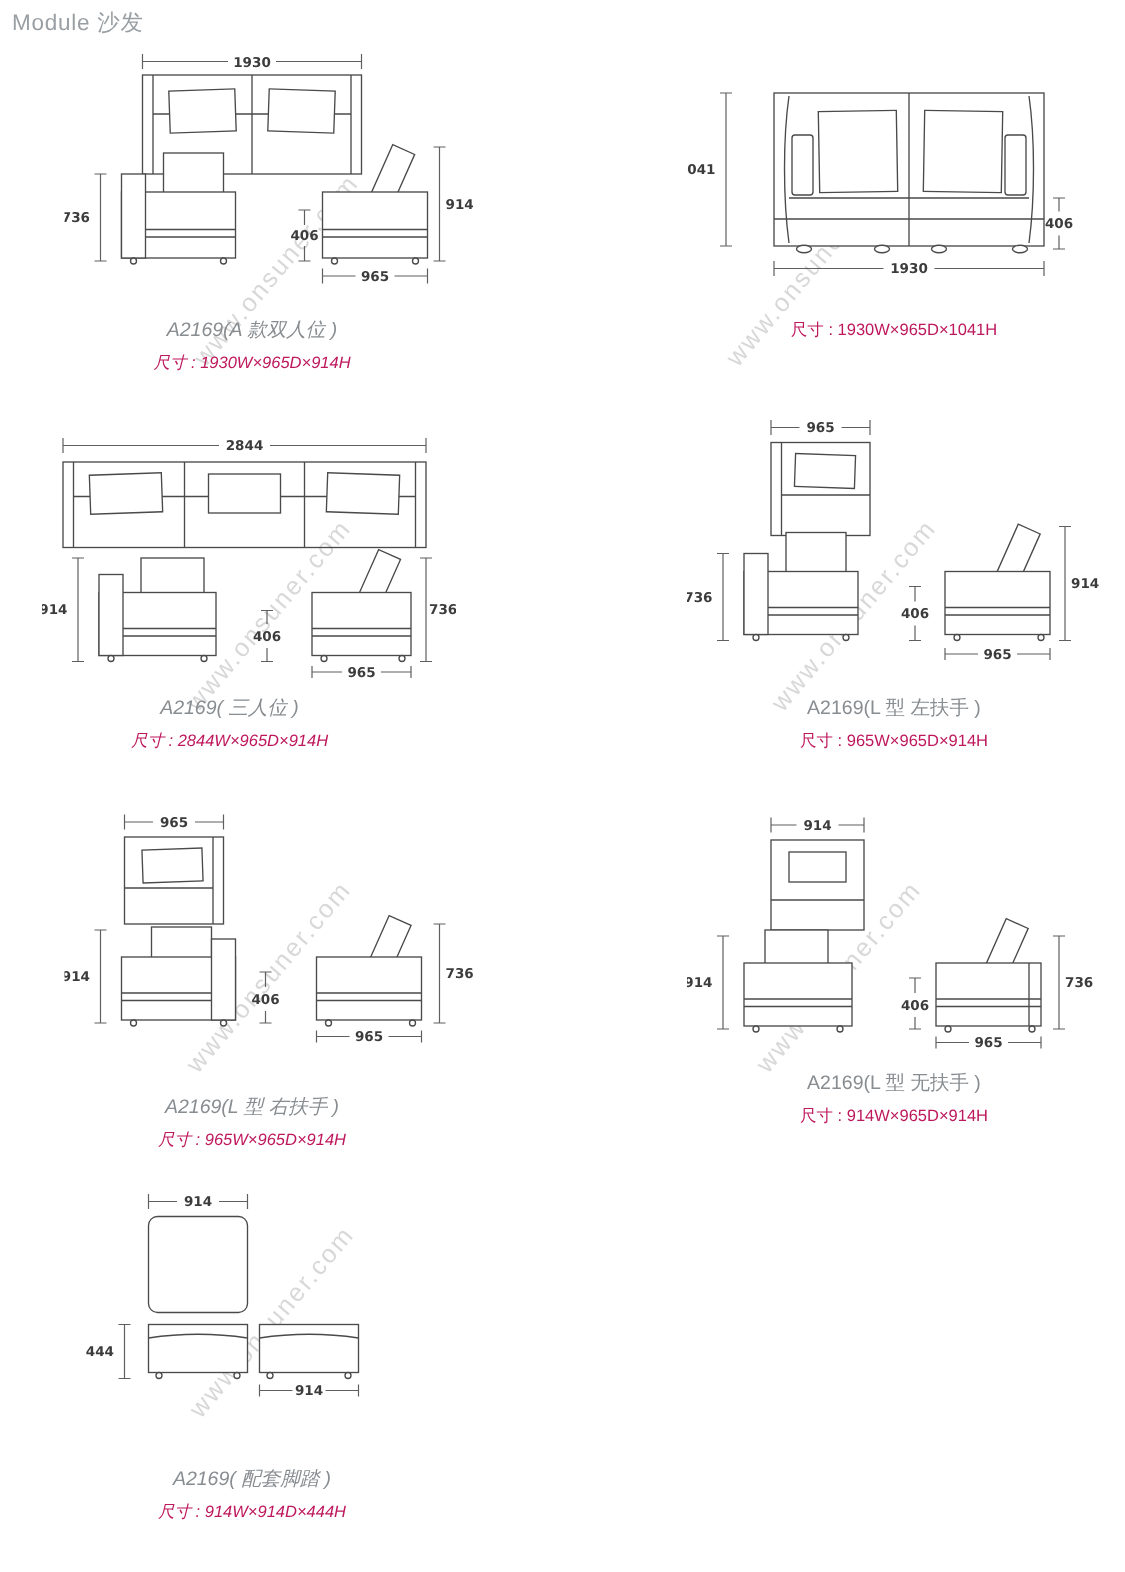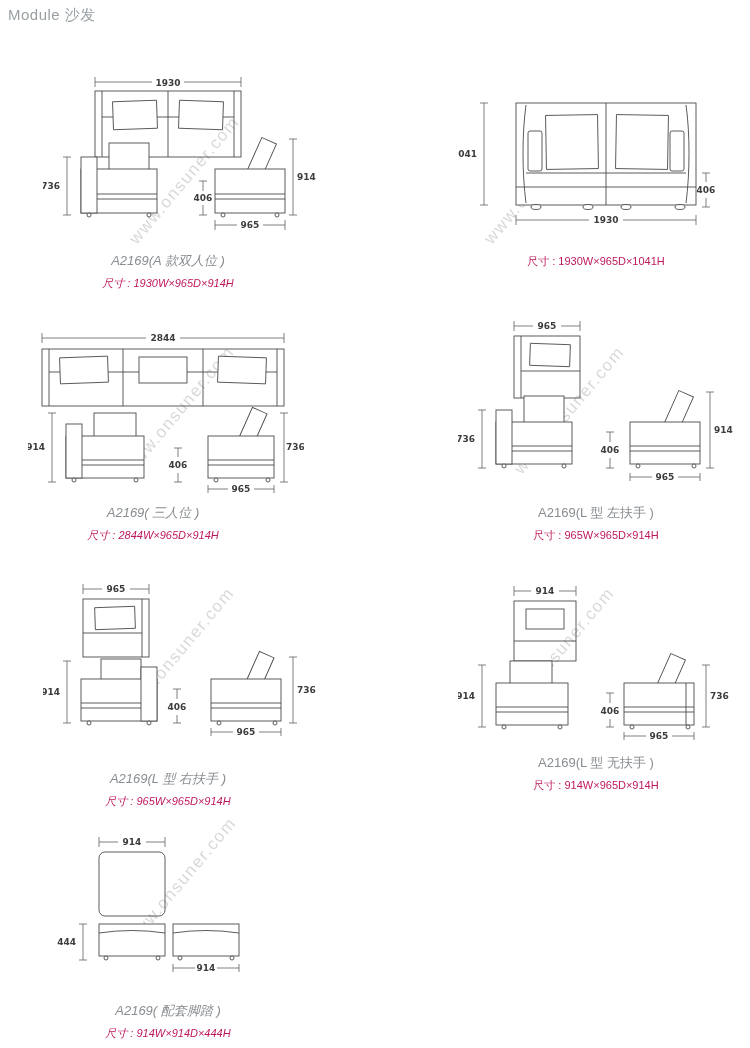--- a/index.html
+++ b/index.html
@@ -1,21 +1,21 @@
 <!DOCTYPE html>
 <html><head>
 <meta charset="utf-8">
 <style>
   html,body{margin:0;padding:0;background:#ffffff;}
   #page{position:relative;width:750px;height:1048px;background:#fff;overflow:hidden;
         font-family:"Liberation Sans","DejaVu Sans",sans-serif;}
   .page-title{position:absolute;left:8px;top:6px;font-size:15px;color:#999fa3;letter-spacing:.5px;}
   .watermark{position:absolute;font-size:17px;color:#d2d2d2;letter-spacing:1.5px;
              transform:rotate(-50deg);transform-origin:0 50%;white-space:nowrap;opacity:.85;}
-  .cell{position:absolute;width:276px;margin-top:41px;}
+  .cell{position:absolute;width:276px;}
   .cell svg{display:block;}
   .caption{position:absolute;left:0;text-align:center;}
   .cap-left{width:250px;font-style:italic;}
   .cap-right{width:276px;}
   .p-name{font-size:13px;color:#888d91;line-height:22px;}
   .p-size{font-size:11px;color:#be185d;line-height:22px;}
   
   .art{stroke:#4a4a4a;stroke-width:.9;fill:none;}
   .artf{stroke:#4a4a4a;stroke-width:.9;fill:#ffffff;}
   .dim{stroke:#5f5f5f;stroke-width:.8;fill:none;}
@@ -289,19 +289,19 @@
         <circle class="artf" cx="115" cy="137" r="2"></circle>
 
       <rect class="artf" x="130" y="103" width="66" height="32"></rect>
       <path class="art" d="M130,112 Q163,107 196,112"></path>
       <circle class="artf" cx="137" cy="137" r="2"></circle>
         <circle class="artf" cx="189" cy="137" r="2"></circle>
 
       <path class="dim" d="M130,143 V151 M196,143 V151 M130,147 H152 M174,147 H196"></path>
       <text class="dimtxt" x="163" y="150" text-anchor="middle">914</text>
     </svg>
-    <div class="caption cap-left" style="top:179px">
+    <div class="caption cap-left" style="top:195px">
       <div class="p-name">A2169( 配套脚踏 )</div>
       <div class="p-size">尺寸 : 914W×914D×444H</div>
     </div>
   </div>
 
 </div>
 
 </body></html>

